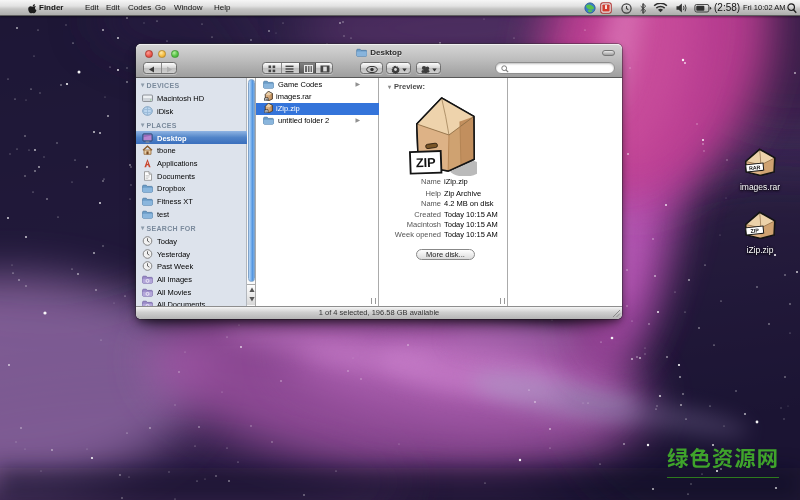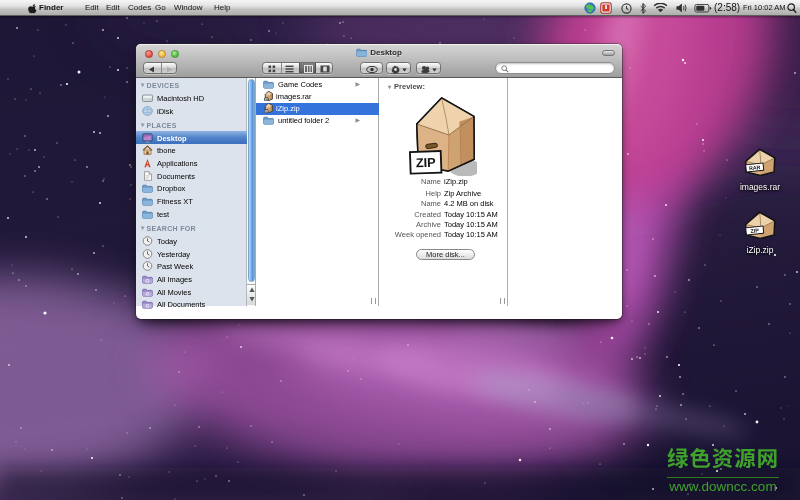--- a/index.html
+++ b/index.html
@@ -652,31 +652,36 @@
         </div>
 <div class="meta" style="top:121px">
           <span class="lab">Name</span>
           <span class="val">4.2 MB on disk</span>
         </div>
 <div class="meta" style="top:131.5px">
           <span class="lab">Created</span>
           <span class="val">Today 10:15 AM</span>
         </div>
 <div class="meta" style="top:141.6px">
-          <span class="lab">Archive</span>
+          <span class="lab">Macintosh</span>
           <span class="val">Today 10:15 AM</span>
         </div>
 <div class="meta" style="top:151.7px">
           <span class="lab">Week opened</span>
           <span class="val">Today 10:15 AM</span>
         </div>
 <div id="moreinfo">More disk...</div>
 <div style="position:absolute;right:2px;bottom:2px;width:5px;height:6px;border-left:1px solid #999;border-right:1px solid #999"></div>
 </div>
 <div id="col3"></div>
+</div>
+<div id="statusbar">1 of 4 selected, 196.58 GB available
+<svg style="position:absolute;right:1px;bottom:1px" width="9" height="9" viewBox="0 0 9 9">
+        <path d="M8 1L1 8M8 4.5L4.5 8" stroke="#8a8a8a" stroke-width="1"></path>
+      </svg>
 </div>
 </div>
 <div class="dicon" style="left:724px;top:148px">
 <svg width="31" height="29" viewBox="0 0 32 30" style="">
 <polygon points="15.1,1.4 30.7,10.3 30,24.7 15.9,28.3 1.4,24.7 0.7,13.9" fill="#dcae80" stroke="#141414" stroke-width="1.5" stroke-linejoin="round"></polygon>
 <polygon points="15.1,1.4 30.7,10.3 16.3,17.5 0.7,13.9" fill="#ecd2aa"></polygon>
 <polygon points="0.7,13.9 16.3,17.5 15.9,28.3 1.4,24.7" fill="#ddb286"></polygon>
 <polygon points="16.3,17.5 30.7,10.3 30,24.7 15.9,28.3" fill="#cfa271"></polygon>
 <path d="M15.1,1.4 Q16,9 16.3,17.5" stroke="#8a6a42" stroke-width="0.7" fill="none"></path>
 <path d="M0.7,13.9 L16.3,17.5 L30.7,10.3" stroke="#8a6a42" stroke-width="0.7" fill="none"></path>
@@ -716,14 +721,13 @@
           <path d="M71.47900390625 743.619384765625 131.380615234375 824.341552734375Q164.92041015625 812.341552734375 203.580322265625 794.9515380859375Q242.240234375 777.5615234375 277.8502197265625 758.841552734375Q313.460205078125 740.12158203125 336.460205078125 722.901611328125L273.658447265625 632.71923828125Q252.218505859375 649.939208984375 217.6685791015625 670.3292236328125Q183.11865234375 690.71923828125 144.8487548828125 710.279296875Q106.578857421875 729.83935546875 71.47900390625 743.619384765625ZM43.299560546875 515.5615234375Q99.6396484375 531.5615234375 178.1497802734375 556.5115966796875Q256.659912109375 581.461669921875 337.8798828125 608.021728515625L358.04052734375 505.698974609375Q286.940673828125 479.578857421875 213.8306884765625 453.958740234375Q140.720703125 428.338623046875 78.820556640625 406.218505859375ZM463.658447265625 841.92041015625 576.341552734375 825.43994140625Q551.341552734375 751.279296875 509.2916259765625 682.819091796875Q467.24169921875 614.35888671875 398.341552734375 556.6787109375Q389.88134765625 570.0390625 374.9609375 584.739501953125Q360.04052734375 599.43994140625 344.340087890625 612.580322265625Q328.6396484375 625.720703125 315.279296875 632.40087890625Q374.59912109375 676.500732421875 410.4688720703125 732.4305419921875Q446.338623046875 788.3603515625 463.658447265625 841.92041015625ZM505.5615234375 763.76123046875H844.218505859375V675.47900390625H443.219970703125ZM819.617919921875 763.76123046875H837.538330078125L856.798828125 768.101318359375L945.44140625 747.40087890625Q930.24169921875 702.6005859375 911.0318603515625 656.020263671875Q891.822021484375 609.43994140625 874.72216796875 576.419677734375L769.379150390625 603.020263671875Q782.35888671875 631.140380859375 796.278564453125 672.380615234375Q810.1982421875 713.620849609375 819.617919921875 749.9609375ZM163.55859375 374.460205078125H850.341552734375V109.500732421875H725.9580078125V265.67724609375H281.701904296875V98.700439453125H163.55859375ZM444.057861328125 239.697509765625H561.64111328125Q548.861083984375 173.63818359375 521.7510986328125 120.6685791015625Q494.64111328125 67.698974609375 442.5810546875 26.879150390625Q390.52099609375 -13.940673828125 304.3408203125 -43.440673828125Q218.16064453125 -72.940673828125 86.240234375 -91.500732421875Q82.1201171875 -77.3603515625 73.3798828125 -58.539794921875Q64.6396484375 -39.71923828125 53.9493408203125 -21.6787109375Q43.259033203125 -3.63818359375 33.23876953125 8.72216796875Q153.018798828125 21.60205078125 228.61865234375 41.9117431640625Q304.218505859375 62.221435546875 347.1483154296875 90.7908935546875Q390.078125 119.3603515625 411.677978515625 156.1295166015625Q433.27783203125 192.898681640625 444.057861328125 239.697509765625ZM506.279296875 48.738037109375 575.661376953125 133.020263671875Q618.64111328125 122.260498046875 669.1309814453125 107.220703125Q719.620849609375 92.180908203125 771.2308349609375 74.861083984375Q822.8408203125 57.541259765625 868.620849609375 40.721435546875Q914.40087890625 23.901611328125 947.180908203125 9.021728515625L872.55859375 -86.28076171875Q841.898681640625 -71.40087890625 797.958740234375 -53.6910400390625Q754.018798828125 -35.981201171875 703.578857421875 -17.38134765625Q653.138916015625 1.218505859375 602.3690185546875 18.4283447265625Q551.59912109375 35.63818359375 506.279296875 48.738037109375ZM593.23876953125 720.240234375H711.0419921875Q700.382080078125 664.1201171875 680.562255859375 613.219970703125Q660.742431640625 562.31982421875 625.9725341796875 518.1396484375Q591.20263671875 473.95947265625 534.7525634765625 437.8892822265625Q478.302490234375 401.819091796875 394.162109375 374.578857421875Q385.701904296875 394.3994140625 367.44140625 420.5101318359375Q349.180908203125 446.620849609375 331.700439453125 461.3212890625Q405.48046875 481.88134765625 452.520263671875 509.8212890625Q499.56005859375 537.76123046875 527.3697509765625 571.361083984375Q555.179443359375 604.9609375 570.1591796875 642.6107177734375Q585.138916015625 680.260498046875 593.23876953125 720.240234375ZM683.84228515625 662.52099609375Q708.162109375 617.64111328125 747.8017578125 581.041259765625Q787.44140625 544.44140625 841.14111328125 518.4515380859375Q894.8408203125 492.461669921875 959.28076171875 479.021728515625Q941.020263671875 463.3212890625 921.0897216796875 435.260498046875Q901.1591796875 407.19970703125 889.35888671875 384.819091796875Q820.23876953125 405.939208984375 764.0889892578125 442.5093994140625Q707.939208984375 479.07958984375 666.01953125 529.4898681640625Q624.099853515625 579.900146484375 596.43994140625 641.6005859375Z" fill="#3fa32b"></path>
         </g>
         <g transform="translate(67.2,19.2) scale(0.0215,-0.0215)">
           <path d="M366.240234375 797.48046875H958.6005859375V689.697509765625H366.240234375ZM330.3994140625 797.48046875H446.982666015625V520.020263671875Q446.982666015625 453.68017578125 442.0926513671875 373.8299560546875Q437.20263671875 293.979736328125 422.922607421875 210.8494873046875Q408.642578125 127.71923828125 381.362548828125 49.9290771484375Q354.08251953125 -27.861083984375 309.302490234375 -90.0810546875Q298.72216796875 -80.060791015625 280.181640625 -67.700439453125Q261.64111328125 -55.340087890625 242.320556640625 -43.759765625Q223 -32.179443359375 208.07958984375 -26.499267578125Q250.299560546875 31.6005859375 275.01953125 101.1505126953125Q299.739501953125 170.700439453125 311.45947265625 244.3104248046875Q323.179443359375 317.92041015625 326.7894287109375 388.640380859375Q330.3994140625 459.3603515625 330.3994140625 520.020263671875ZM588.183837890625 382.858154296875V327.380615234375H819.1982421875V382.858154296875ZM588.183837890625 517.817626953125V463.56005859375H819.1982421875V517.817626953125ZM481.9609375 603.979736328125H930.101318359375V241.218505859375H481.9609375ZM498.51953125 201.979736328125 604.742431640625 171.35888671875Q589.862548828125 135.9189453125 569.982666015625 97.638916015625Q550.102783203125 59.35888671875 529.0029296875 24.6888427734375Q507.903076171875 -9.981201171875 489.143310546875 -35.981201171875Q478.56298828125 -26.740966796875 461.4725341796875 -15.940673828125Q444.382080078125 -5.140380859375 426.5115966796875 5.099853515625Q408.64111328125 15.340087890625 395.28076171875 22.020263671875Q424.140380859375 57.68017578125 452.340087890625 106.340087890625Q480.539794921875 155 498.51953125 201.979736328125ZM782.859619140625 173.138916015625 886.862548828125 213Q903.84228515625 182.780029296875 922.2120361328125 147.6700439453125Q940.581787109375 112.56005859375 957.12158203125 79.1700439453125Q973.661376953125 45.780029296875 983.76123046875 21L873.078125 -26.76123046875Q864.75830078125 -0.981201171875 849.3885498046875 33.6888427734375Q834.018798828125 68.35888671875 816.5390625 104.85888671875Q799.059326171875 141.35888671875 782.859619140625 173.138916015625ZM641.83935546875 693.578857421875 777.143310546875 669.538330078125Q757.782958984375 635.1982421875 737.70263671875 603.4283447265625Q717.622314453125 571.658447265625 701.942138671875 549.218505859375L605.619384765625 575.379150390625Q616.179443359375 602.1591796875 626.3994140625 635.1490478515625Q636.619384765625 668.138916015625 641.83935546875 693.578857421875ZM640.83935546875 277.259033203125H754.862548828125V23.701904296875Q754.862548828125 -14.35888671875 746.6324462890625 -37.2894287109375Q738.40234375 -60.219970703125 711.921875 -72.020263671875Q686.00146484375 -83.820556640625 650.601318359375 -86.7706298828125Q615.201171875 -89.720703125 568.44140625 -88.720703125Q565.101318359375 -65.780029296875 556.2510986328125 -36.8292236328125Q547.40087890625 -7.87841796875 537.940673828125 13.942138671875Q564.219970703125 12.942138671875 590.479736328125 12.942138671875Q616.739501953125 12.942138671875 625.179443359375 12.942138671875Q640.83935546875 13.162109375 640.83935546875 26.822021484375ZM75.379150390625 756.4384765625 145.0810546875 841.740966796875Q170.180908203125 828.421142578125 201.7908935546875 810.541259765625Q233.40087890625 792.661376953125 263.0709228515625 775.281494140625Q292.740966796875 757.901611328125 311.740966796875 744.461669921875L239.138916015625 648.698974609375Q221.698974609375 663.138916015625 192.698974609375 682.1888427734375Q163.698974609375 701.23876953125 132.47900390625 721.0086669921875Q101.259033203125 740.778564453125 75.379150390625 756.4384765625ZM27.71923828125 485.87841796875 96.421142578125 572.180908203125Q121.740966796875 559.301025390625 153.0709228515625 542.5311279296875Q184.40087890625 525.76123046875 213.90087890625 509.601318359375Q243.40087890625 493.44140625 262.620849609375 480.00146484375L191.018798828125 383.458740234375Q173.35888671875 397.6787109375 144.638916015625 415.61865234375Q115.9189453125 433.55859375 84.8690185546875 452.49853515625Q53.819091796875 471.4384765625 27.71923828125 485.87841796875ZM40.338623046875 -12.379150390625Q61.218505859375 27.40087890625 85.538330078125 80.3408203125Q109.858154296875 133.28076171875 134.9580078125 193.000732421875Q160.057861328125 252.720703125 180.937744140625 311.40087890625L278.820556640625 245.819091796875Q259.940673828125 192.259033203125 238.5709228515625 136.4891357421875Q217.201171875 80.71923828125 194.8314208984375 26.6693115234375Q172.461669921875 -27.380615234375 149.581787109375 -76.8408203125Z" fill="#3fa32b"></path>
         </g>
         <g transform="translate(89.6,19.2) scale(0.0215,-0.0215)">
           <path d="M378.63818359375 637.539794921875 485.301025390625 626.299560546875Q460.781494140625 435.279296875 409.3719482421875 281.97900390625Q357.96240234375 128.6787109375 267.102783203125 28.6787109375Q258.08251953125 37.138916015625 241.10205078125 49.21923828125Q224.12158203125 61.299560546875 205.861083984375 73.4898681640625Q187.6005859375 85.68017578125 175.020263671875 92.3603515625Q235.780029296875 150.68017578125 276.0296630859375 233.9500732421875Q316.279296875 317.219970703125 341.138916015625 419.659912109375Q365.99853515625 522.099853515625 378.63818359375 637.539794921875ZM652.577392578125 636.099853515625 759.580322265625 624.859619140625Q734.940673828125 430.059326171875 681.9710693359375 275.0889892578125Q629.00146484375 120.11865234375 534.581787109375 19.55859375Q525.341552734375 28.018798828125 507.9710693359375 40.4891357421875Q490.6005859375 52.95947265625 472.840087890625 65.039794921875Q455.07958984375 77.1201171875 441.71923828125 83.80029296875Q504.698974609375 142.1201171875 546.898681640625 226.06005859375Q589.098388671875 310 614.6280517578125 413.8299560546875Q640.15771484375 517.659912109375 652.577392578125 636.099853515625ZM188.299560546875 498.1171875 255.421142578125 570.179443359375Q291.861083984375 531.31982421875 329.9710693359375 487.240234375Q368.0810546875 443.16064453125 404.361083984375 399.2510986328125Q440.64111328125 355.341552734375 471.5911865234375 314.8719482421875Q502.541259765625 274.40234375 523.88134765625 241.982666015625L451.859619140625 157.780029296875Q431.299560546875 191.19970703125 401.01953125 233.4493408203125Q370.739501953125 275.698974609375 334.8494873046875 321.9486083984375Q298.95947265625 368.1982421875 261.3494873046875 413.4478759765625Q223.739501953125 458.697509765625 188.299560546875 498.1171875ZM470.259033203125 498.67724609375 541.500732421875 565.059326171875Q581.28076171875 524.539794921875 620.500732421875 478.30029296875Q659.720703125 432.060791015625 694.380615234375 384.4312744140625Q729.04052734375 336.8017578125 757.200439453125 292.1121826171875Q785.3603515625 247.422607421875 803.580322265625 209.44287109375L724.538330078125 133.48046875Q707.658447265625 171.460205078125 680.278564453125 217.81982421875Q652.898681640625 264.179443359375 618.6287841796875 313.3690185546875Q584.35888671875 362.55859375 546.4189453125 410.078125Q508.47900390625 457.59765625 470.259033203125 498.67724609375ZM76.59912109375 794.0810546875H879.739501953125V680.617919921875H197.08251953125V-87.500732421875H76.59912109375ZM804.79736328125 794.0810546875H925.28076171875V55.20263671875Q925.28076171875 5.12158203125 912.2105712890625 -22.9290771484375Q899.140380859375 -50.979736328125 866.539794921875 -65.340087890625Q834.1591796875 -80.04052734375 785.2886962890625 -83.7706298828125Q736.418212890625 -87.500732421875 664.39794921875 -87.28076171875Q661.837890625 -70.240234375 654.2677001953125 -48.07958984375Q646.697509765625 -25.9189453125 637.67724609375 -4.038330078125Q628.656982421875 17.84228515625 619.416748046875 33.542724609375Q651.296630859375 31.7626953125 683.63671875 30.982666015625Q715.976806640625 30.20263671875 741.2669677734375 30.3126220703125Q766.55712890625 30.422607421875 776.897216796875 30.422607421875Q792.2373046875 31.422607421875 798.517333984375 37.0926513671875Q804.79736328125 42.7626953125 804.79736328125 56.542724609375Z" fill="#3fa32b"></path>
         </g>
       </svg></div>
 <div class="ln"></div>
-<div class="t2">www.downcc.com</div>
 </div>
 
 </body></html>

